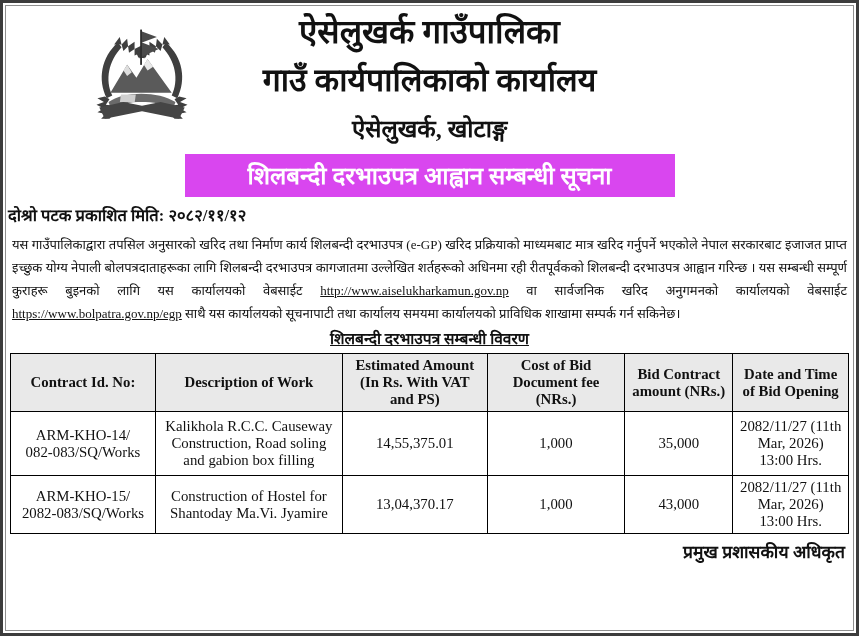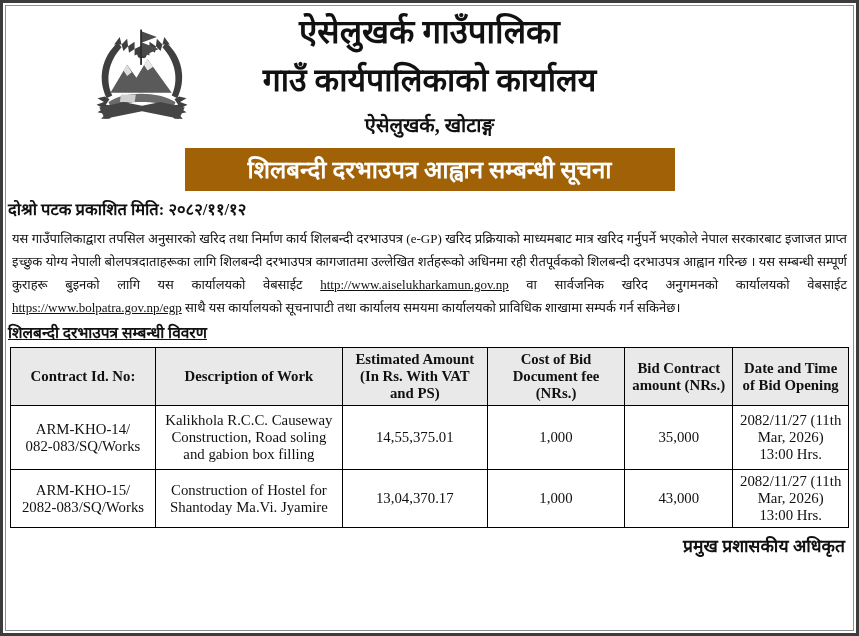--- a/index.html
+++ b/index.html
@@ -10,32 +10,32 @@
   }
   .outer-frame{position:absolute;inset:0;border:3px solid #3c3c3c;box-sizing:border-box;}
   .inner-frame{position:absolute;left:5px;top:5px;right:5px;bottom:5px;border:1px solid #8f8f8f;box-sizing:border-box;}
   .content{position:absolute;left:8px;top:8px;right:8px;bottom:8px;}
 
   .emblem{position:absolute;left:78px;top:16px;width:112px;height:104px;}
 
   .titles{text-align:center;}
   .title-1{font-size:33px;font-weight:bold;margin-top:6px;line-height:1.15;}
   .title-2{font-size:32px;font-weight:bold;margin-top:10px;line-height:1.15;}
-  .title-3{font-size:20px;font-weight:bold;margin-top:12px;}
+  .title-3{font-size:24px;font-weight:bold;margin-top:12px;}
   .title-4{font-size:20px;font-weight:bold;margin-top:8px;}
 
-  .banner{display:block;margin:10px auto 0;width:490px;background:#a16207;color:#fff;
+  .banner{display:block;margin:10px auto 0;width:490px;background:#d946ef;color:#fff;
     text-align:center;font-size:24px;font-weight:bold;padding:4px 0 6px;}
   .published{font-weight:bold;font-size:16.5px;margin-top:6px;}
 
   .para{margin:7px 4px 0;font-size:13px;line-height:1.78;text-align:justify;
     font-family:"Liberation Serif","DejaVu Serif",serif;}
   .para .url{ text-decoration:underline;color:#111;cursor:pointer;}
 
-  .tbl-title{text-align:left;font-weight:bold;font-size:15.5px;margin-top:2px;}
+  .tbl-title{text-align:center;font-weight:bold;font-size:15.5px;margin-top:2px;}
   .tbl-title span{text-decoration:underline;}
 
   table.bids{border-collapse:collapse;table-layout:fixed;width:839px;margin:4px auto 0;font-size:14.8px;}
   table.bids th,table.bids td{border:1.6px solid #000;text-align:center;vertical-align:middle;padding:3px 6px;box-sizing:border-box;}
   table.bids th{background:#e9e9e9;font-weight:bold;height:54px;}
   table.bids td{height:64px;}
   table.bids tr.row-2 td{height:56px;}
   .prewrap{white-space:pre-line;}
 
   .footer-sign{text-align:right;font-weight:bold;font-size:17.5px;margin:5px 6px 0;}

